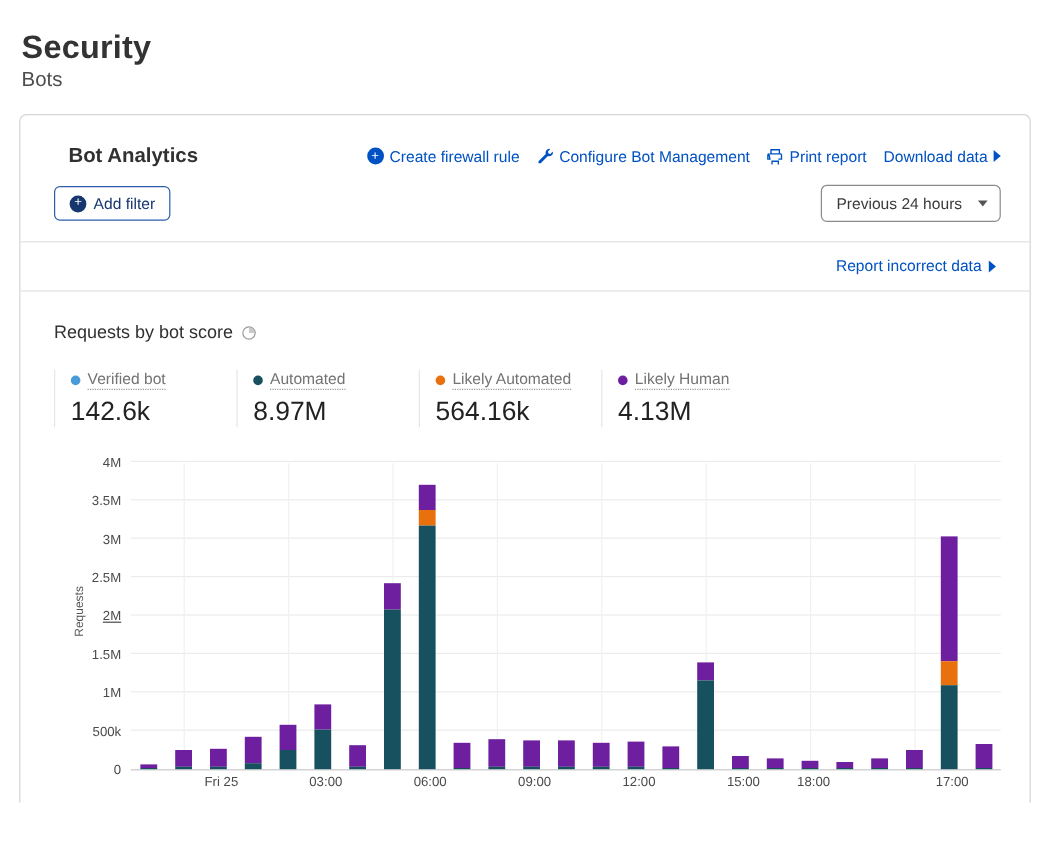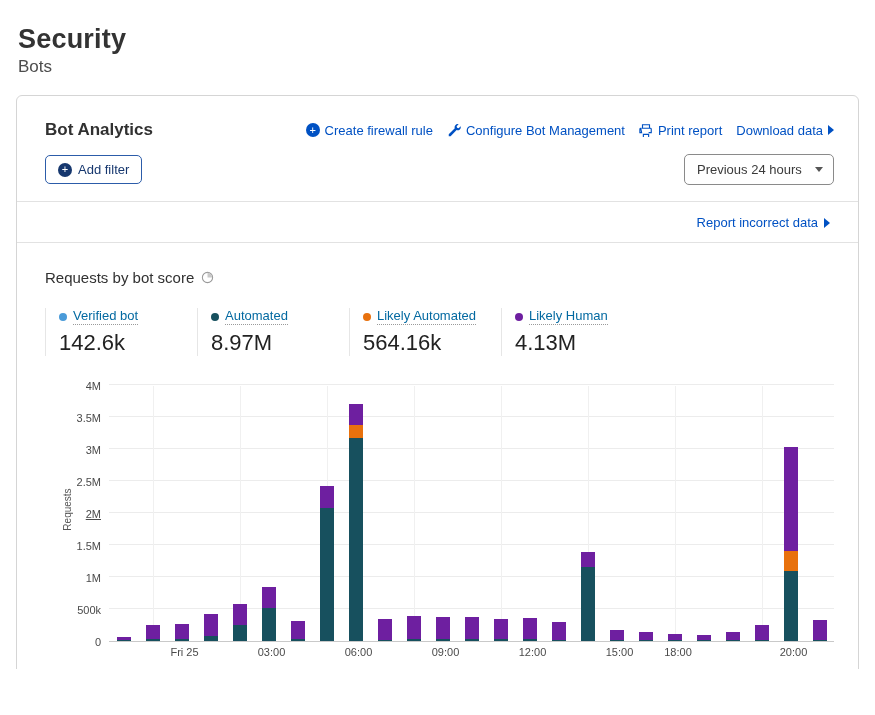--- a/index.html
+++ b/index.html
@@ -5,21 +5,21 @@
   * { box-sizing: border-box; }
   body { margin:0; background:#fff; color:#333; font-family:"Liberation Sans", sans-serif; }
   .page { width:875px; height:669px; overflow:hidden; padding:14px 16px 0 16px; }
 
   .page-title { font-size:27px; font-weight:600; color:#333; margin:10px 0 2px 2px; letter-spacing:.2px; }
   .page-subtitle { font-size:17px; color:#4d4d4d; margin:0 0 18px 2px; font-weight:400; }
 
   .card { border:1px solid #d5d5d5; border-radius:6px; background:#fff; height:620px; }
 
   .card-header { display:flex; align-items:center; justify-content:space-between; padding:24px 24px 0 28px; }
-  .card-title { font-size:17px; font-weight:600; color:#313131; }
+  .card-title { font-size:17px; font-weight:600; color:#313131;margin-left:12px; }
   .toolbar { display:flex; align-items:center; gap:14px; }
   .tb-link { display:flex; align-items:center; gap:5px; color:#0051c3; font-size:13px; cursor:pointer; white-space:nowrap; }
 
   .filter-row { display:flex; align-items:center; justify-content:space-between; padding:14px 24px 16px 28px; }
   .btn-add-filter { display:flex; align-items:center; gap:6px; border:1px solid #2c5ca9; background:#fff; color:#16376e;
     font-size:13px; padding:6px 12px; border-radius:5px; cursor:pointer; font-family:inherit; }
   .select-box { display:flex; align-items:center; justify-content:space-between; gap:10px; border:1px solid #8a8a8a;
     border-radius:5px; padding:7px 10px 7px 12px; font-size:13px; color:#3a3a3a; width:150px; cursor:pointer; background:#fff; }
 
   .divider { height:1px; background:#e2e2e2; }
@@ -31,21 +31,21 @@
   .section-title-row { display:flex; align-items:center; gap:7px; }
   .section-title { font-size:15px; color:#313131; font-weight:400; }
 
   .stats-row { display:flex; margin-top:22px; }
   .stat { padding-right:14px; }
   .stat-total { width:152px; }
   .stat-sep { border-left:1px solid #e6e6e6; padding-left:13px; width:152px; }
   .stat:nth-child(4).stat-sep, .stat:nth-child(5).stat-sep { width:166px; }
   .stat-label-row { display:flex; align-items:center; gap:6px; font-size:13px; color:#4f4f4f; }
   .dot { width:8px; height:8px; border-radius:50%; flex:none; }
-  .stat-label-underline { border-bottom:1px dotted #9a9a9a; padding-bottom:1px; color:#0369a1; }
+  .stat-label-underline { border-bottom:1px dotted #9a9a9a; padding-bottom:1px; color:#737373; }
   .stat-value { font-size:22px; color:#222; margin-top:5px; }
 
   
   .chart-area { margin-top:30px; position:relative; padding-left:20px; }
   .chart-flex { display:flex; }
   .y-axis-label { position:absolute; left:-8px; top:118px; transform:rotate(-90deg); transform-origin:center;
     font-size:10px; color:#555; width:60px; text-align:center; }
   .y-ticks { position:relative; width:44px; height:256px; flex:none; }
   .y-tick { position:absolute; right:8px; font-size:11px; color:#4a4a4a; }
   .plot { position:relative; width:725px; height:256px; border-bottom:1px solid #c9c9c9; flex:none; }
@@ -358,21 +358,21 @@
         <div class="chart-flex">
           <div class="y-ticks" style="height:16px"></div>
           <div class="x-labels" style="width:725px">
               <div class="x-label" style="left: 43.5px;">Fri 25</div>
               <div class="x-label" style="left: 130.5px;">03:00</div>
               <div class="x-label" style="left: 217.5px;">06:00</div>
               <div class="x-label" style="left: 304.5px;">09:00</div>
               <div class="x-label" style="left: 391.5px;">12:00</div>
               <div class="x-label" style="left: 478.5px;">15:00</div>
               <div class="x-label" style="left: 537px;">18:00</div>
-              <div class="x-label" style="left: 652.5px;">20:00</div>
+              <div class="x-label" style="left: 652.5px;">17:00</div>
             </div>
         </div>
         <div class="x-axis-title">Human (local)</div>
       </div>
 
       <div class="divider bottom-divider"></div>
     </div>
 
   </div>
 </div>

